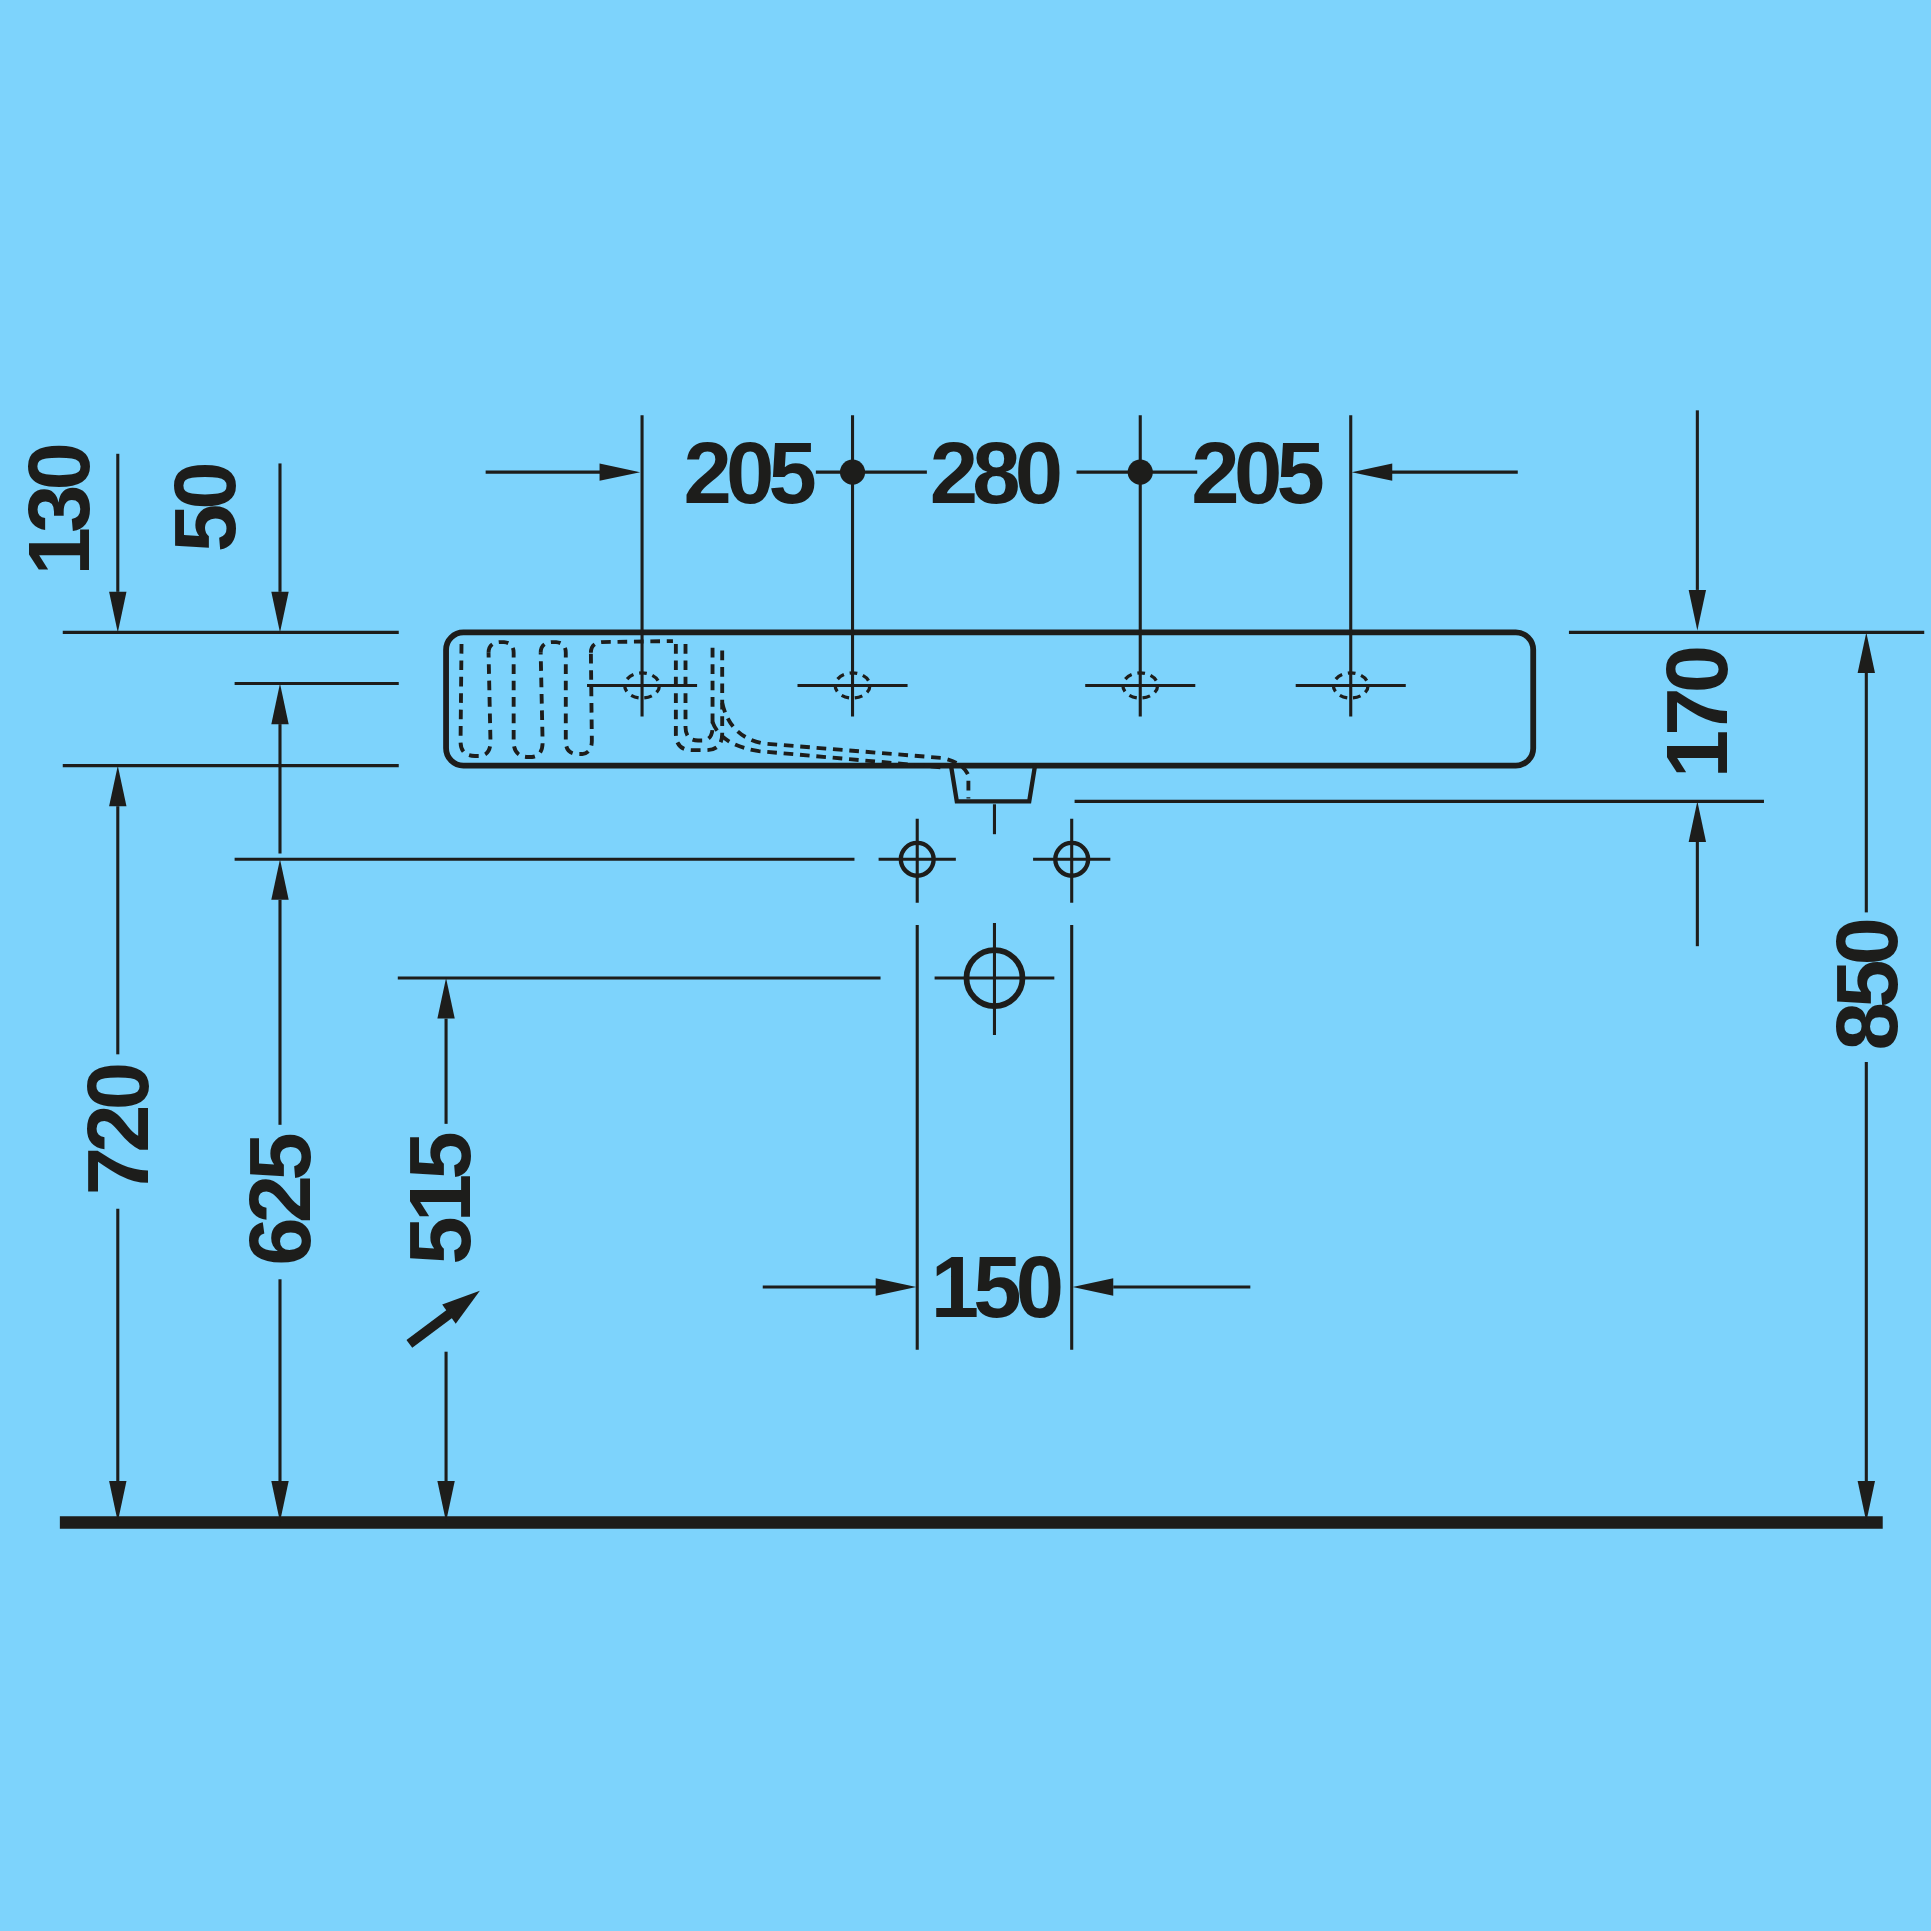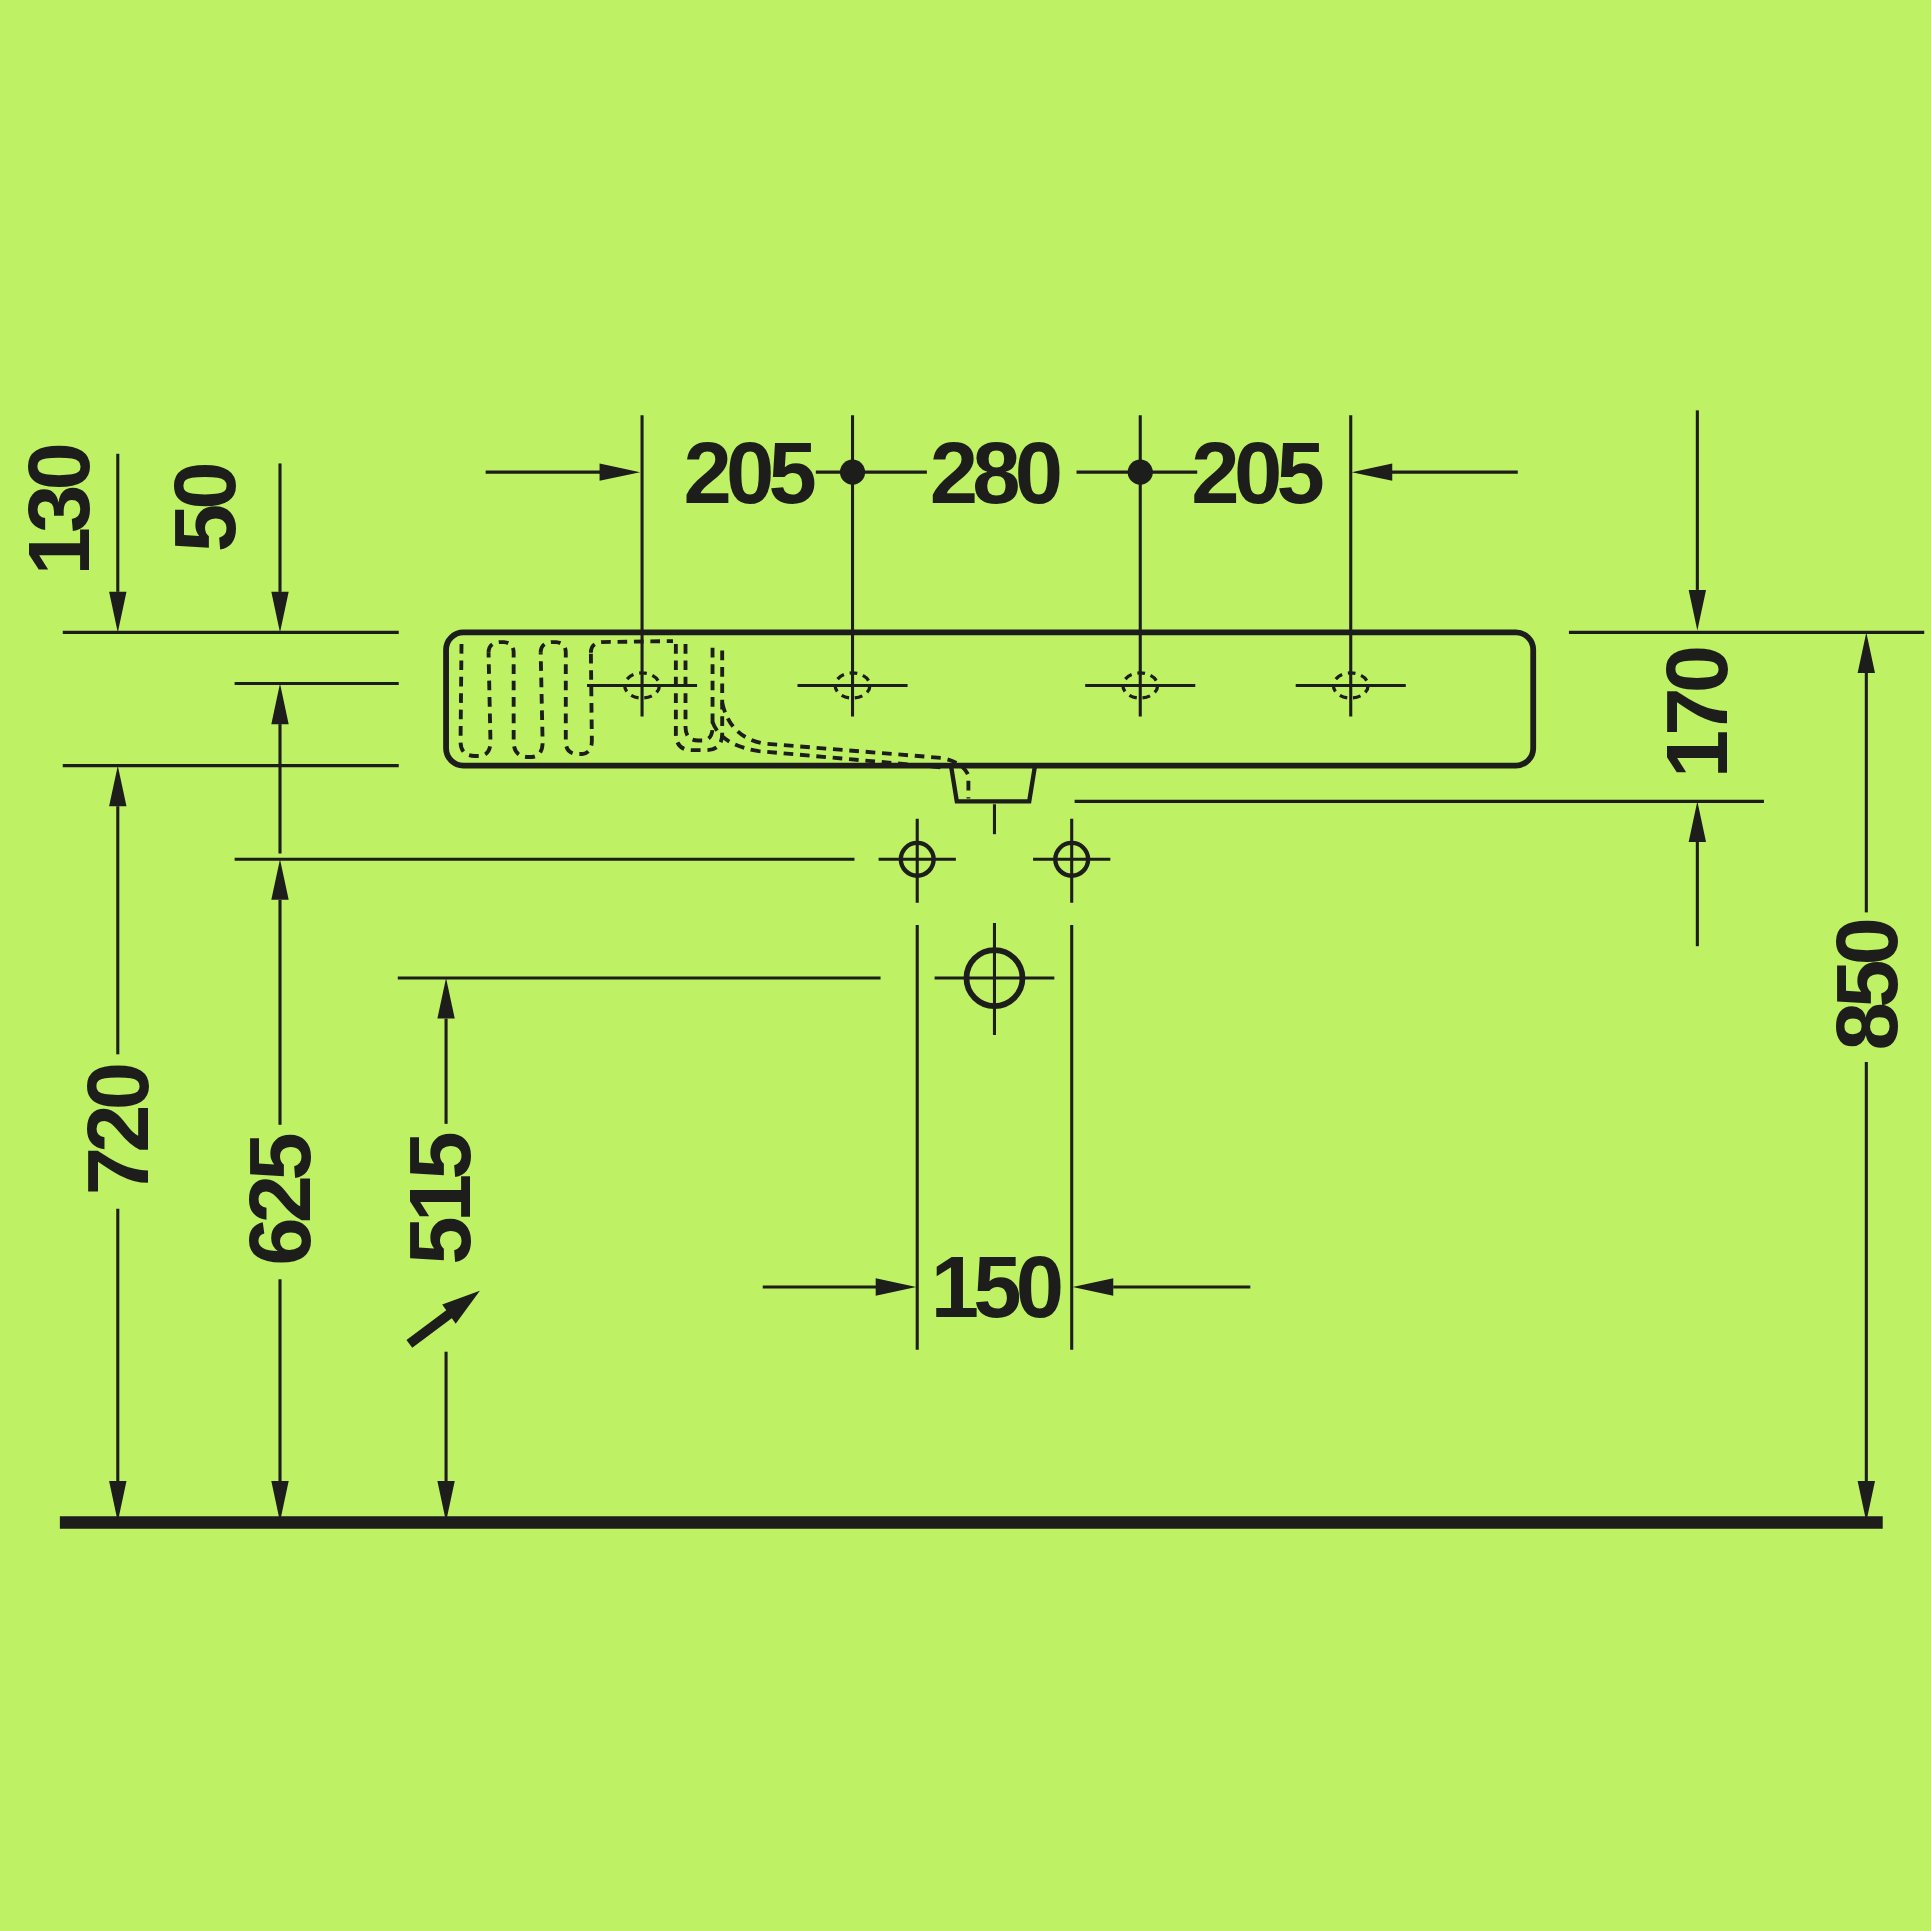--- a/index.html
+++ b/index.html
@@ -7,21 +7,21 @@
     padding: 0;
     width: 1931px;
     height: 1931px;
     background: #ffffff;
     font-family: "Liberation Sans", sans-serif;
   }
   #stage {
     position: relative;
     width: 1931px;
     height: 1931px;
-    background: #bef264;
+    background: #7dd3fc;
     overflow: hidden;
   }
   svg { display: block; }
   .thin   { stroke: #1d1d1b; stroke-width: 3.2; fill: none; }
   .thick  { stroke: #1d1d1b; stroke-width: 6;   fill: none; }
   .mid    { stroke: #1d1d1b; stroke-width: 4.5; fill: none; }
   .floor  { stroke: #1d1d1b; stroke-width: 13;  fill: none; }
   .dashed { stroke: #1d1d1b; stroke-width: 4;   fill: none; stroke-dasharray: 10 7; }
   .dashedThin { stroke: #1d1d1b; stroke-width: 3.4; fill: none; stroke-dasharray: 8 6; }
   .head   { fill: #1d1d1b; stroke: none; }

